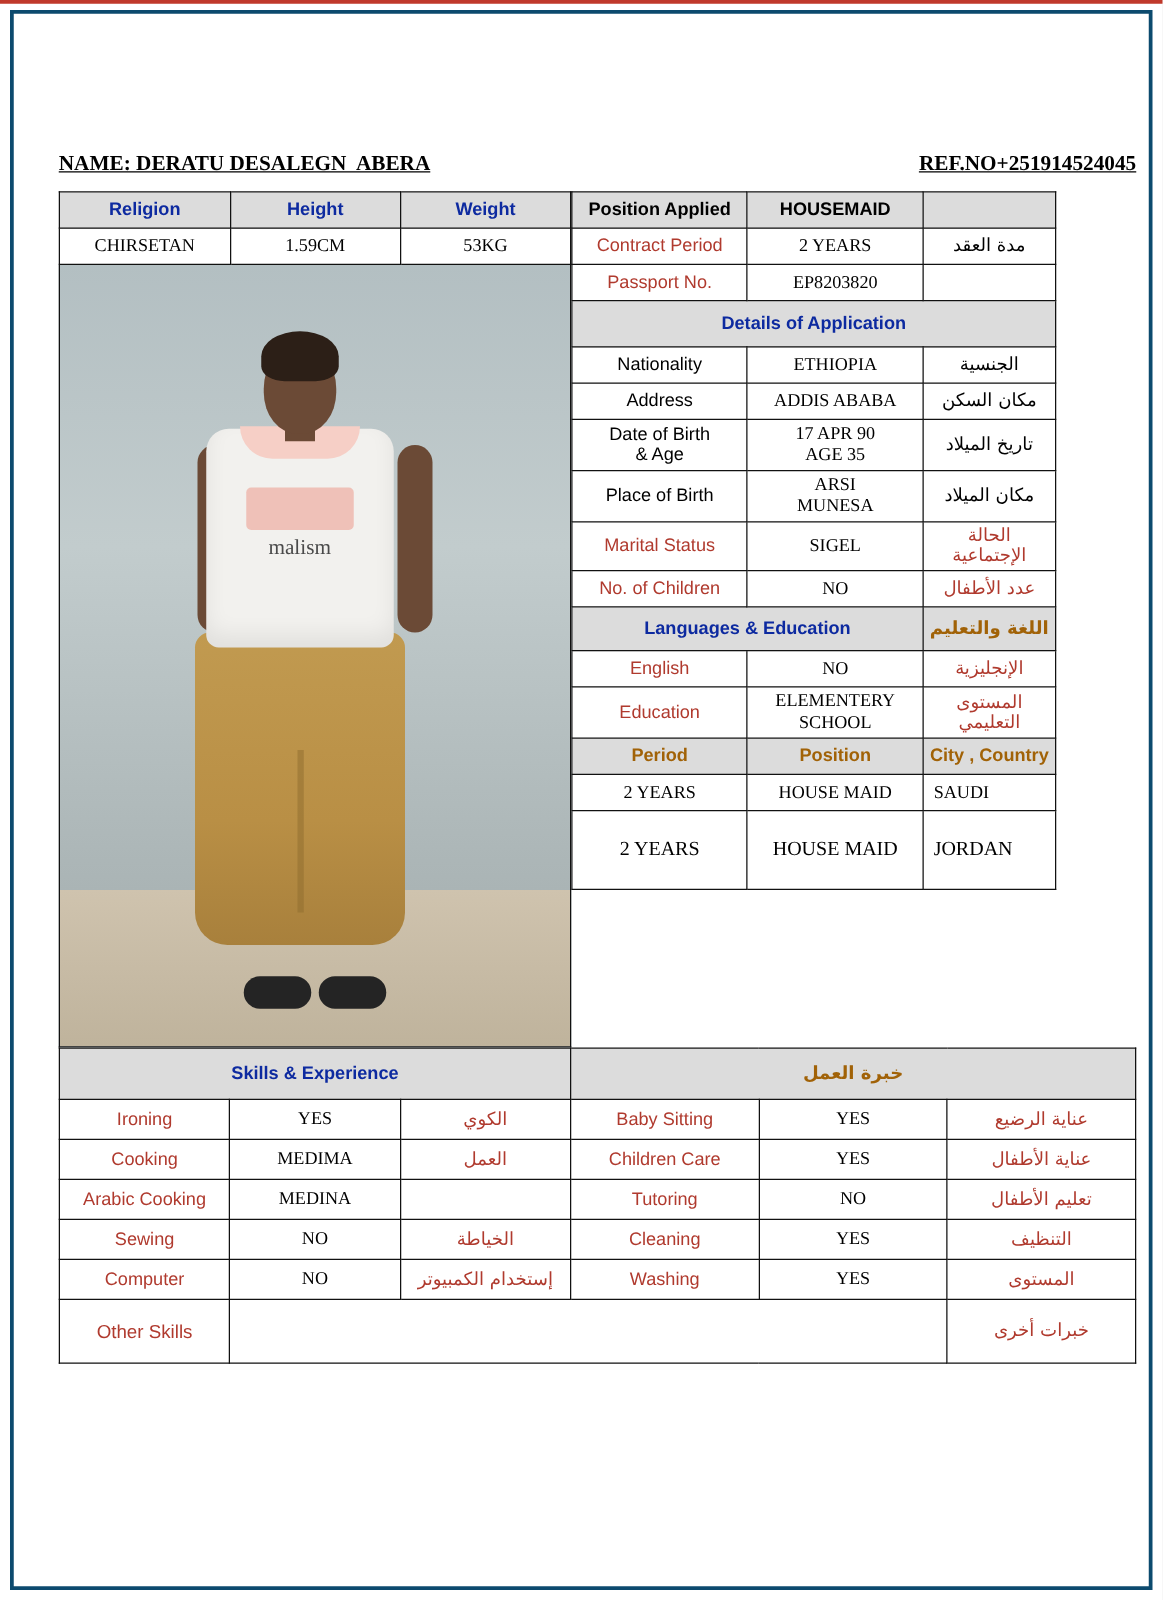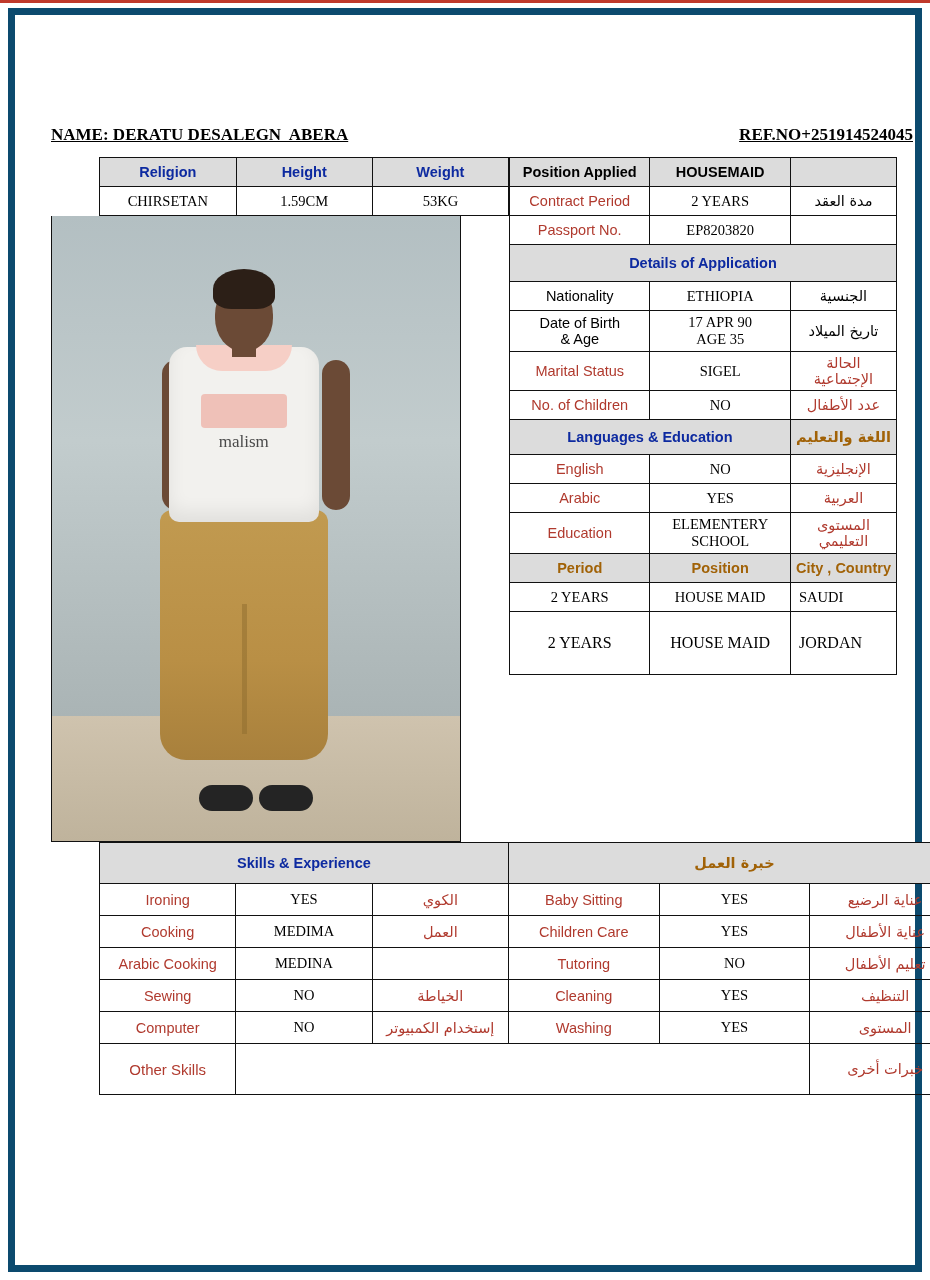--- a/index.html
+++ b/index.html
@@ -26,21 +26,21 @@
     width: 930px;
     height: 3px;
     background: #c0392b;
   }
   .sheet {
     position: absolute;
     top: 8px; left: 8px;
     width: 914px;
     height: 1264px;
     background: #fff;
-    border: 7px solid #0c4a6e;
+    border: 3px solid #0c4a6e;
     box-sizing: border-box;
   }
   .inner {
     position: absolute;
     top: 110px;
     left: 36px;
     width: 862px;
   }
   
   .hdr {
@@ -49,21 +49,21 @@
     align-items: flex-end;
     font-family: "Liberation Serif", serif;
     font-weight: bold;
     font-size: 17px;
     color: #000;
     padding-bottom: 2px;
     margin-bottom: 10px;
   }
   .hdr span { text-decoration: underline; white-space: pre; }
 
-  table { border-collapse: collapse; margin-left: 48px; }
+  table { border-collapse: collapse; }
   td, th { border: 1px solid #000; }
 
   
   .grid {
     display: flex;
     width: 862px;
   }
   .leftcol { width: 410px; }
   .rightcol { width: 388px; }
 
@@ -272,53 +272,61 @@
             </tr>
             <tr>
               <td class="sec-blue" colspan="3" style="height:30px">Details of  Application</td>
             </tr>
             <tr>
               <td class="lbl-blk">Nationality</td>
               <td class="serif">ETHIOPIA</td>
               <td class="ar">الجنسية</td>
             </tr>
             <tr>
+              <td class="lbl-blk">Address</td>
+              <td class="serif">ADDIS ABABA</td>
+              <td class="ar">مكان السكن</td>
+            </tr>
+            <tr>
               <td class="lbl-blk">
                 <div>Date of Birth</div>
                 <div>&amp; Age</div>
               </td>
               <td class="serif">
                 <div>17 APR 90</div>
                 <div>AGE   35</div>
               </td>
               <td class="ar">تاريخ الميلاد</td>
             </tr>
             <tr>
+              <td class="lbl-blk">Place of Birth</td>
+              <td class="serif">
+                <div>ARSI</div>
+                <div>MUNESA</div>
+              </td>
+              <td class="ar">مكان الميلاد</td>
+            </tr>
+            <tr>
               <td class="lbl-red">Marital Status</td>
               <td class="serif">SIGEL</td>
               <td class="ar ar-red">الحالة الإجتماعية</td>
             </tr>
             <tr>
               <td class="lbl-red">No. of Children</td>
               <td class="serif">NO</td>
               <td class="ar ar-red">عدد الأطفال</td>
             </tr>
             <tr>
               <td class="sec-blue" colspan="2" style="height:28px">Languages &amp; Education</td>
               <td class="sec-red ar">اللغة والتعليم</td>
             </tr>
             <tr>
               <td class="lbl-red">English</td>
               <td class="serif">NO</td>
               <td class="ar ar-red">الإنجليزية</td>
-            </tr>
-            <tr>
-              <td class="lbl-red">Arabic</td>
-              <td class="serif">YES</td>
-              <td class="ar ar-red">العربية</td>
             </tr>
             <tr>
               <td class="lbl-red">Education</td>
               <td class="serif">
                 <div>ELEMENTERY</div>
                 <div>SCHOOL</div>
               </td>
               <td class="ar ar-red">المستوى التعليمي</td>
             </tr>
             <tr>

